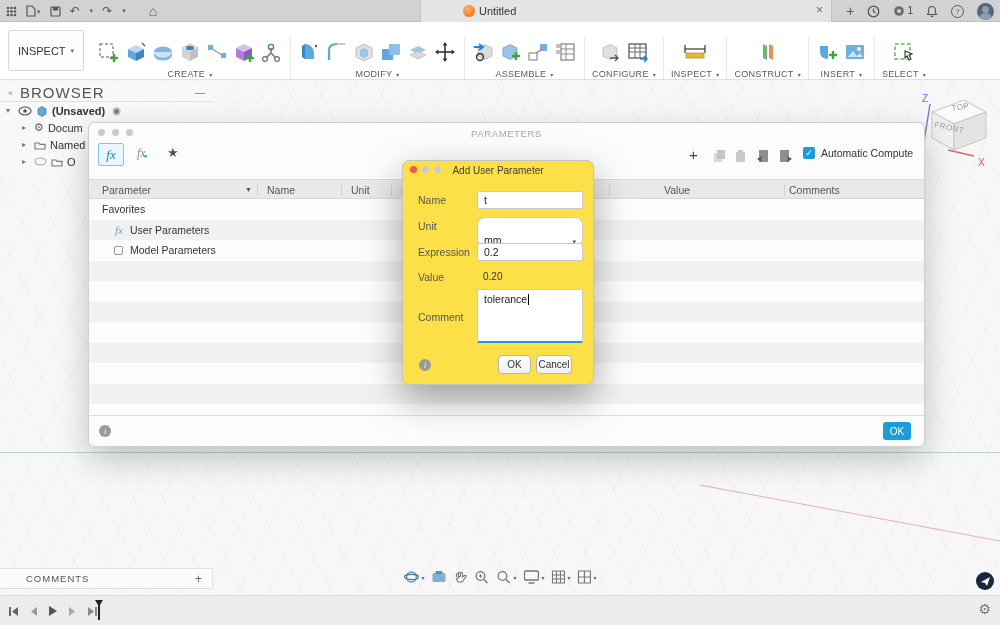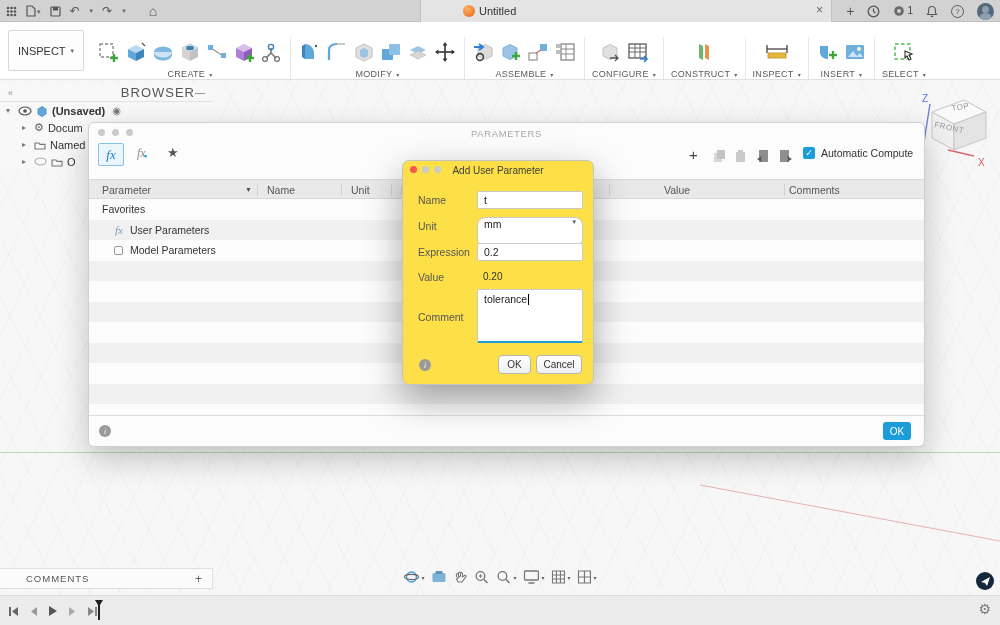--- a/index.html
+++ b/index.html
@@ -46,21 +46,21 @@
   .axis-red { position:absolute; left:690px; top:395px; width:320px; height:70px; pointer-events:none; }
 
   
   .viewcube { position:absolute; left:908px; top:90px; width:86px; height:82px; }
   .vc-lbl { font-size:8px; fill:#9a9a9a; letter-spacing:.5px; }
 
   
   .browser { position:absolute; left:0; top:84px; width:213px; z-index:3; }
   .br-head { height:18px; background:rgba(247,247,247,.92); border-bottom:1px solid #e2e2e2; display:flex; align-items:center; padding:0 8px; }
   .br-head .chev { font-size:9px; color:#888; margin-right:8px; letter-spacing:-1px; }
-  .br-head .t { font-size:13px; color:#555; letter-spacing:1px; flex:1;text-align:right; }
+  .br-head .t { font-size:15px; color:#555; letter-spacing:1px; flex:1; }
   .br-head .min { font-size:10px; color:#777; }
   .br-row { height:17px; display:flex; align-items:center; gap:4px; padding-left:6px; font-size:11px; color:#333; background:rgba(250,250,250,.55); }
   .br-row .car { font-size:8px; color:#777; width:8px; }
   .br-row.child { padding-left:22px; }
   .root-lbl { font-weight:bold; }
   .radio { font-size:10px; color:#777; margin-left:3px; }
 
   
   .pdlg { position:absolute; left:88px; top:122px; width:837px; height:325px; background:#fcfcfc; border:1px solid #cfcfcf; border-radius:6px; box-shadow:0 12px 32px rgba(0,0,0,.22); z-index:5; }
   .pdlg-head { position:relative; height:18px; }
@@ -96,21 +96,21 @@
   .pok { position:absolute; right:13px; top:6px; width:28px; height:18px; background:#1c9cd8; color:#fff; font-size:10px; border:none; border-radius:3px; }
 
   
   .modal { position:absolute; left:402px; top:160px; width:192px; height:225px; background:#fde047; border:1px solid #c4c4c4; border-radius:7px; box-shadow:0 14px 36px rgba(0,0,0,.35); z-index:8; }
   .m-head { position:relative; height:17px; }
   .m-head .dots { position:absolute; left:7px; top:5px; display:flex; gap:5px; }
   .m-head .wdot { width:7px; height:7px; }
   .m-ttl { position:absolute; left:0; right:0; top:4px; text-align:center; font-size:10px; color:#3c3c3c; }
   .m-lbl { position:absolute; left:15px; font-size:10.5px; color:#555; }
   .m-inp { position:absolute; left:74px; width:106px; height:18px; border:1px solid #c9c9c9; border-radius:2px; background:#fff; font-size:10.5px; color:#222; padding:0 6px; font-family:"Liberation Sans",sans-serif; }
-  .m-sel { position:absolute; left:74px; width:106px; height:30px; border:1px solid #c9c9c9; border-radius:8px; background:#fff; font-size:10.5px; color:#222; display:flex; align-items:flex-start; padding:0 6px; }
+  .m-sel { position:absolute; left:74px; width:106px; height:30px; border:1px solid #c9c9c9; border-radius:8px; background:#fff; font-size:10.5px; color:#222; display:flex; align-items:flex-end; padding:0 6px; }
   .m-sel .sc { position:absolute; right:6px; font-size:7px; color:#555; }
   .m-val { position:absolute; left:80px; font-size:10px; color:#333; }
   .m-ta { position:absolute; left:74px; top:128px; width:106px; height:54px; background:#fff; border:1px solid #c9c9c9; border-bottom:2px solid #1c9cd8; border-radius:2px; font-size:10.5px; color:#222; padding:3px 6px; }
   .cursor { display:inline-block; width:1px; height:11px; background:#000; vertical-align:-2px; margin-left:1px; }
   .m-btn { position:absolute; height:19px; border:1px solid #b5b5b5; border-radius:4px; background:linear-gradient(#ffffff,#efefef); font-size:10px; color:#333; }
   .m-info { position:absolute; left:16px; top:198px; }
 
   
   .comments { position:absolute; left:0; top:568px; width:213px; height:21px; background:#fbfbfb; border:1px solid #e0e0e0; border-left:none; display:flex; align-items:center; z-index:2; }
   .comments .t { font-size:9.5px; color:#555; letter-spacing:1px; margin-left:26px; flex:1; }
@@ -381,45 +381,45 @@
         </div>
         <div class="glabel">
             <span>CONFIGURE</span>
             <span class="tb-caret">▾</span>
           </div>
       </div>
 
       <div class="group">
         <div class="gicons">
           <span class="ribbon-ic">
-              <svg width="24" height="24" viewBox="0 0 24 24">
-                <path d="M7 4l4 2v14l-4-2z" fill="#69b86e"></path>
-                <path d="M13 4l4 2v14l-4-2z" fill="#e2954e"></path>
-              </svg>
-            </span>
-        </div>
-        <div class="glabel">
-            <span>CONSTRUCT</span>
-            <span class="tb-caret">▾</span>
-          </div>
-      </div>
-
-      <div class="group">
-        <div class="gicons">
-          <span class="ribbon-ic">
               <svg width="26" height="24" viewBox="0 0 26 24">
                 <line x1="3" y1="9" x2="23" y2="9" stroke="#444" stroke-width="1.3"></line>
                 <line x1="3" y1="5" x2="3" y2="13" stroke="#444" stroke-width="1.3"></line>
                 <line x1="23" y1="5" x2="23" y2="13" stroke="#444" stroke-width="1.3"></line>
                 <rect x="4" y="13" width="18" height="5" fill="#e8b73c" stroke="#b98f24" stroke-width=".8"></rect>
               </svg>
             </span>
         </div>
         <div class="glabel">
             <span>INSPECT</span>
+            <span class="tb-caret">▾</span>
+          </div>
+      </div>
+
+      <div class="group">
+        <div class="gicons">
+          <span class="ribbon-ic">
+              <svg width="24" height="24" viewBox="0 0 24 24">
+                <path d="M7 4l4 2v14l-4-2z" fill="#69b86e"></path>
+                <path d="M13 4l4 2v14l-4-2z" fill="#e2954e"></path>
+              </svg>
+            </span>
+        </div>
+        <div class="glabel">
+            <span>CONSTRUCT</span>
             <span class="tb-caret">▾</span>
           </div>
       </div>
 
       <div class="group">
         <div class="gicons">
           <span class="ribbon-ic">
               <svg width="24" height="24" viewBox="0 0 24 24">
                 <path d="M4 6h8v6H4zM4 12c0 4 3 7 8 7v-7z" fill="#5fa8dc"></path>
                 <g stroke="#3aa83a" stroke-width="2.4">
@@ -647,21 +647,21 @@
 
     <span class="m-lbl" style="top:150px;">Comment</span>
     <div class="m-ta">
       <span>tolerance</span><span class="cursor"></span>
     </div>
 
     <span class="m-info info-ic">
         <span>i</span>
       </span>
     <button class="m-btn" style="left:95px;top:194px;width:33px;">OK</button>
-    <button class="m-btn" style="left:133px;top:194px;width:46px;">Cancel</button>
+    <button class="m-btn" style="left:133px;top:194px;width:36px;">Cancel</button>
   </div>
 
   <div class="comments">
     <span class="t">COMMENTS</span>
     <span class="plus">+</span>
   </div>
 
   <div class="navbar">
     <span class="nav-ic">
         <svg width="16" height="16">

